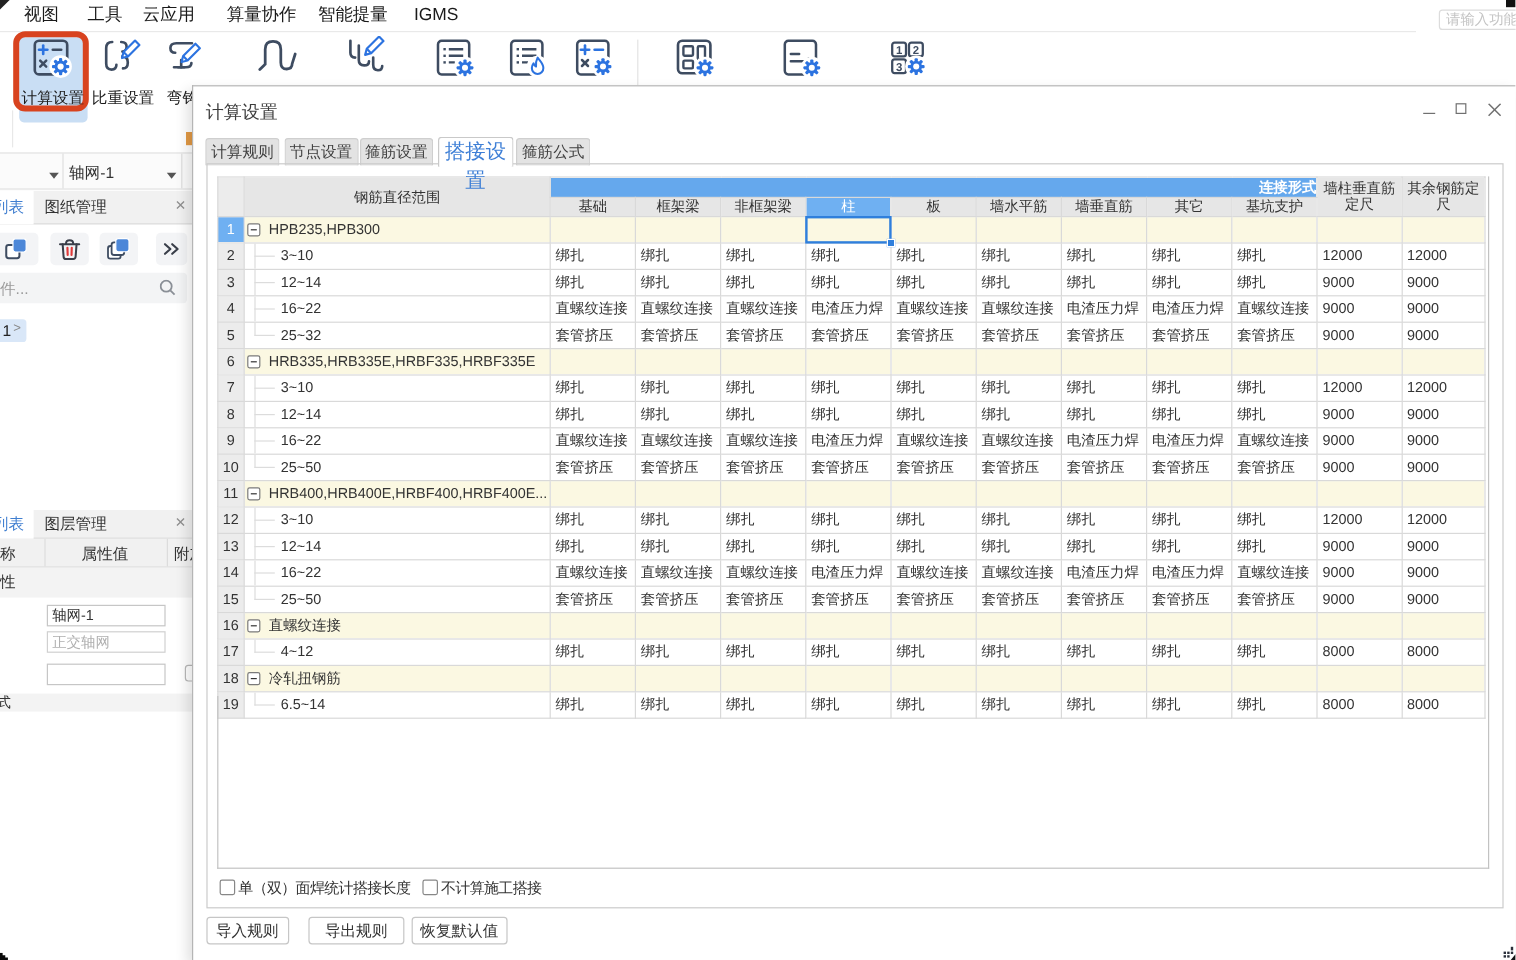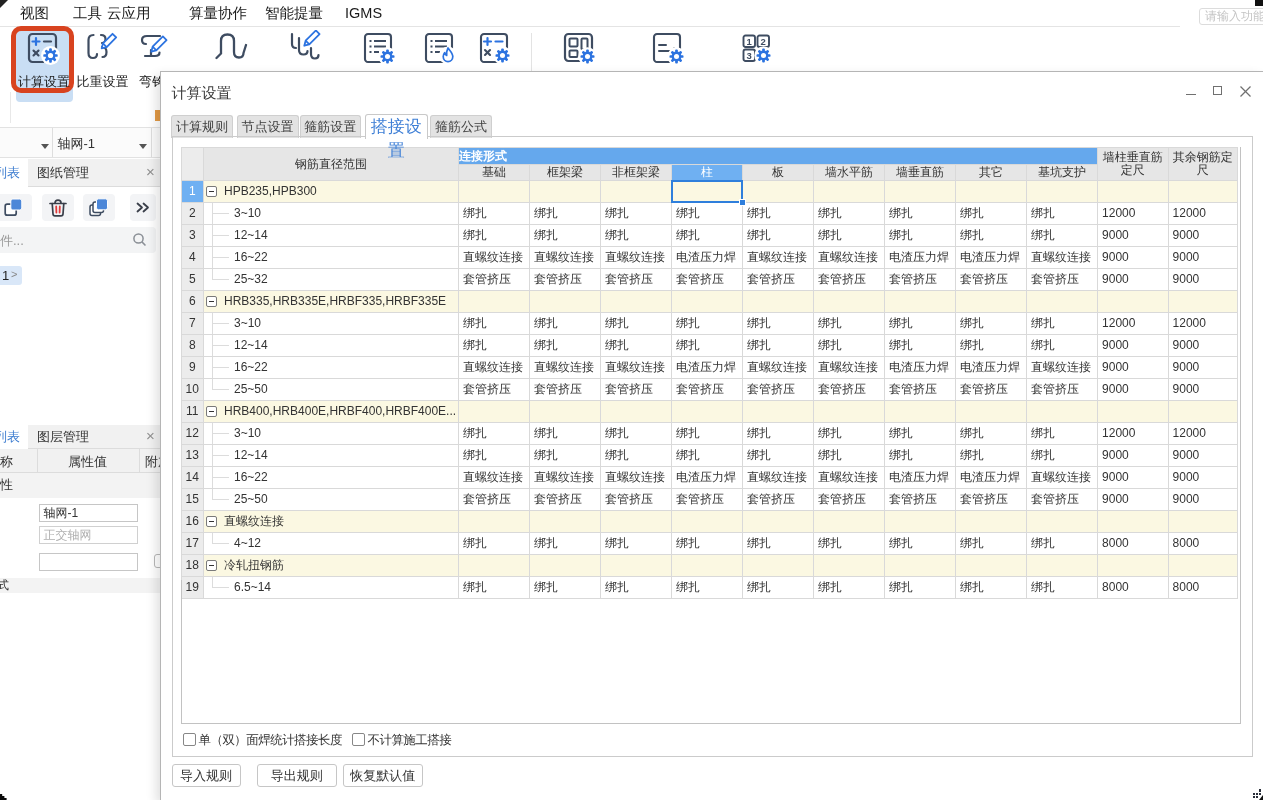--- a/index.html
+++ b/index.html
@@ -56,21 +56,21 @@
   border:1px solid #c2c2c2; }
 #grid td { border:1px solid #d9d9d9; font-size:12px; color:#333; padding:0 0 0 4px;
   white-space:nowrap; overflow:hidden; vertical-align:middle; }
 #grid tr.h1 { height:17px;font-family:Liberation Serif, serif; }
 #grid tr.h2 { height:16px; }
 #grid tr.h1 td, #grid tr.h2 td { line-height:13px; }
 #grid tr.d { height:21px; }
 #grid tr.d td { line-height:21px; }
 #grid td.hd { background:#e6e6e6; text-align:center; padding:0; }
 #grid td.two { line-height:15px;margin-left:12px; }
-#grid td.bluehd { background:#65a8ed; color:#fff; text-align:left; font-weight:bold; padding:0; }
+#grid td.bluehd { background:#65a8ed; color:#fff; text-align:right; font-weight:bold; padding:0; }
 #grid td.bluehd2 { background:#6fb0f2; color:#fff; text-align:center; padding:0; }
 #grid td.num { background:#ececec; text-align:center; padding:0; }
 #grid td.gl { padding-left:1px; }
 #grid td.num.sel { background:#6fb0f2; color:#fff; }
 #grid tr.g td { background:#fbf8e2; }
 #grid tr.g td.num { background:#ececec; }
 #grid tr.g td.num.sel { background:#6fb0f2; }
 .mbox { display:inline-block; width:11px; height:11px; border:1px solid #7a7a7a;
   border-radius:2px; background:#fff; position:relative; vertical-align:-1.5px; margin-left:1px; }
 .mline { position:absolute; left:2px; top:4.5px; width:5px; height:1px; background:#333; }
@@ -90,21 +90,21 @@
   border-radius:2px; background:#fff; }
 .cblabel { position:absolute; font-size:12.5px; color:#333; white-space:nowrap; letter-spacing:-0.55px; }
 .dbtn { position:absolute; top:691.5px; height:23.5px; border:1px solid #c6c6c6;
   border-radius:3px; background:#fff; font-size:13px; color:#333; text-align:center;
   line-height:22px; }
 
 </style></head><body>
 <div id="menubar">
 <div class="mitem" style="left:20px">视图</div>
 <div class="mitem" style="left:73px">工具</div>
-<div class="mitem" style="left:107px">云应用</div>
+<div class="mitem" style="left:119px">云应用</div>
 <div class="mitem" style="left:189px">算量协作</div>
 <div class="mitem" style="left:265px">智能提量</div>
 <div class="mitem" style="left:345px">IGMS</div>
 <div id="fnsearch">请输入功能</div>
 </div>
 <div class="abs" style="left:0;top:0;width:0;height:0;border-left:8px solid #222;border-bottom:8px solid transparent"></div>
 <div class="abs" style="left:1255px;top:0;width:8px;height:6px;background:#111"></div>
 <div id="toolbar">
 <div id="calcbtn"></div>
 <div id="orangering"></div>

